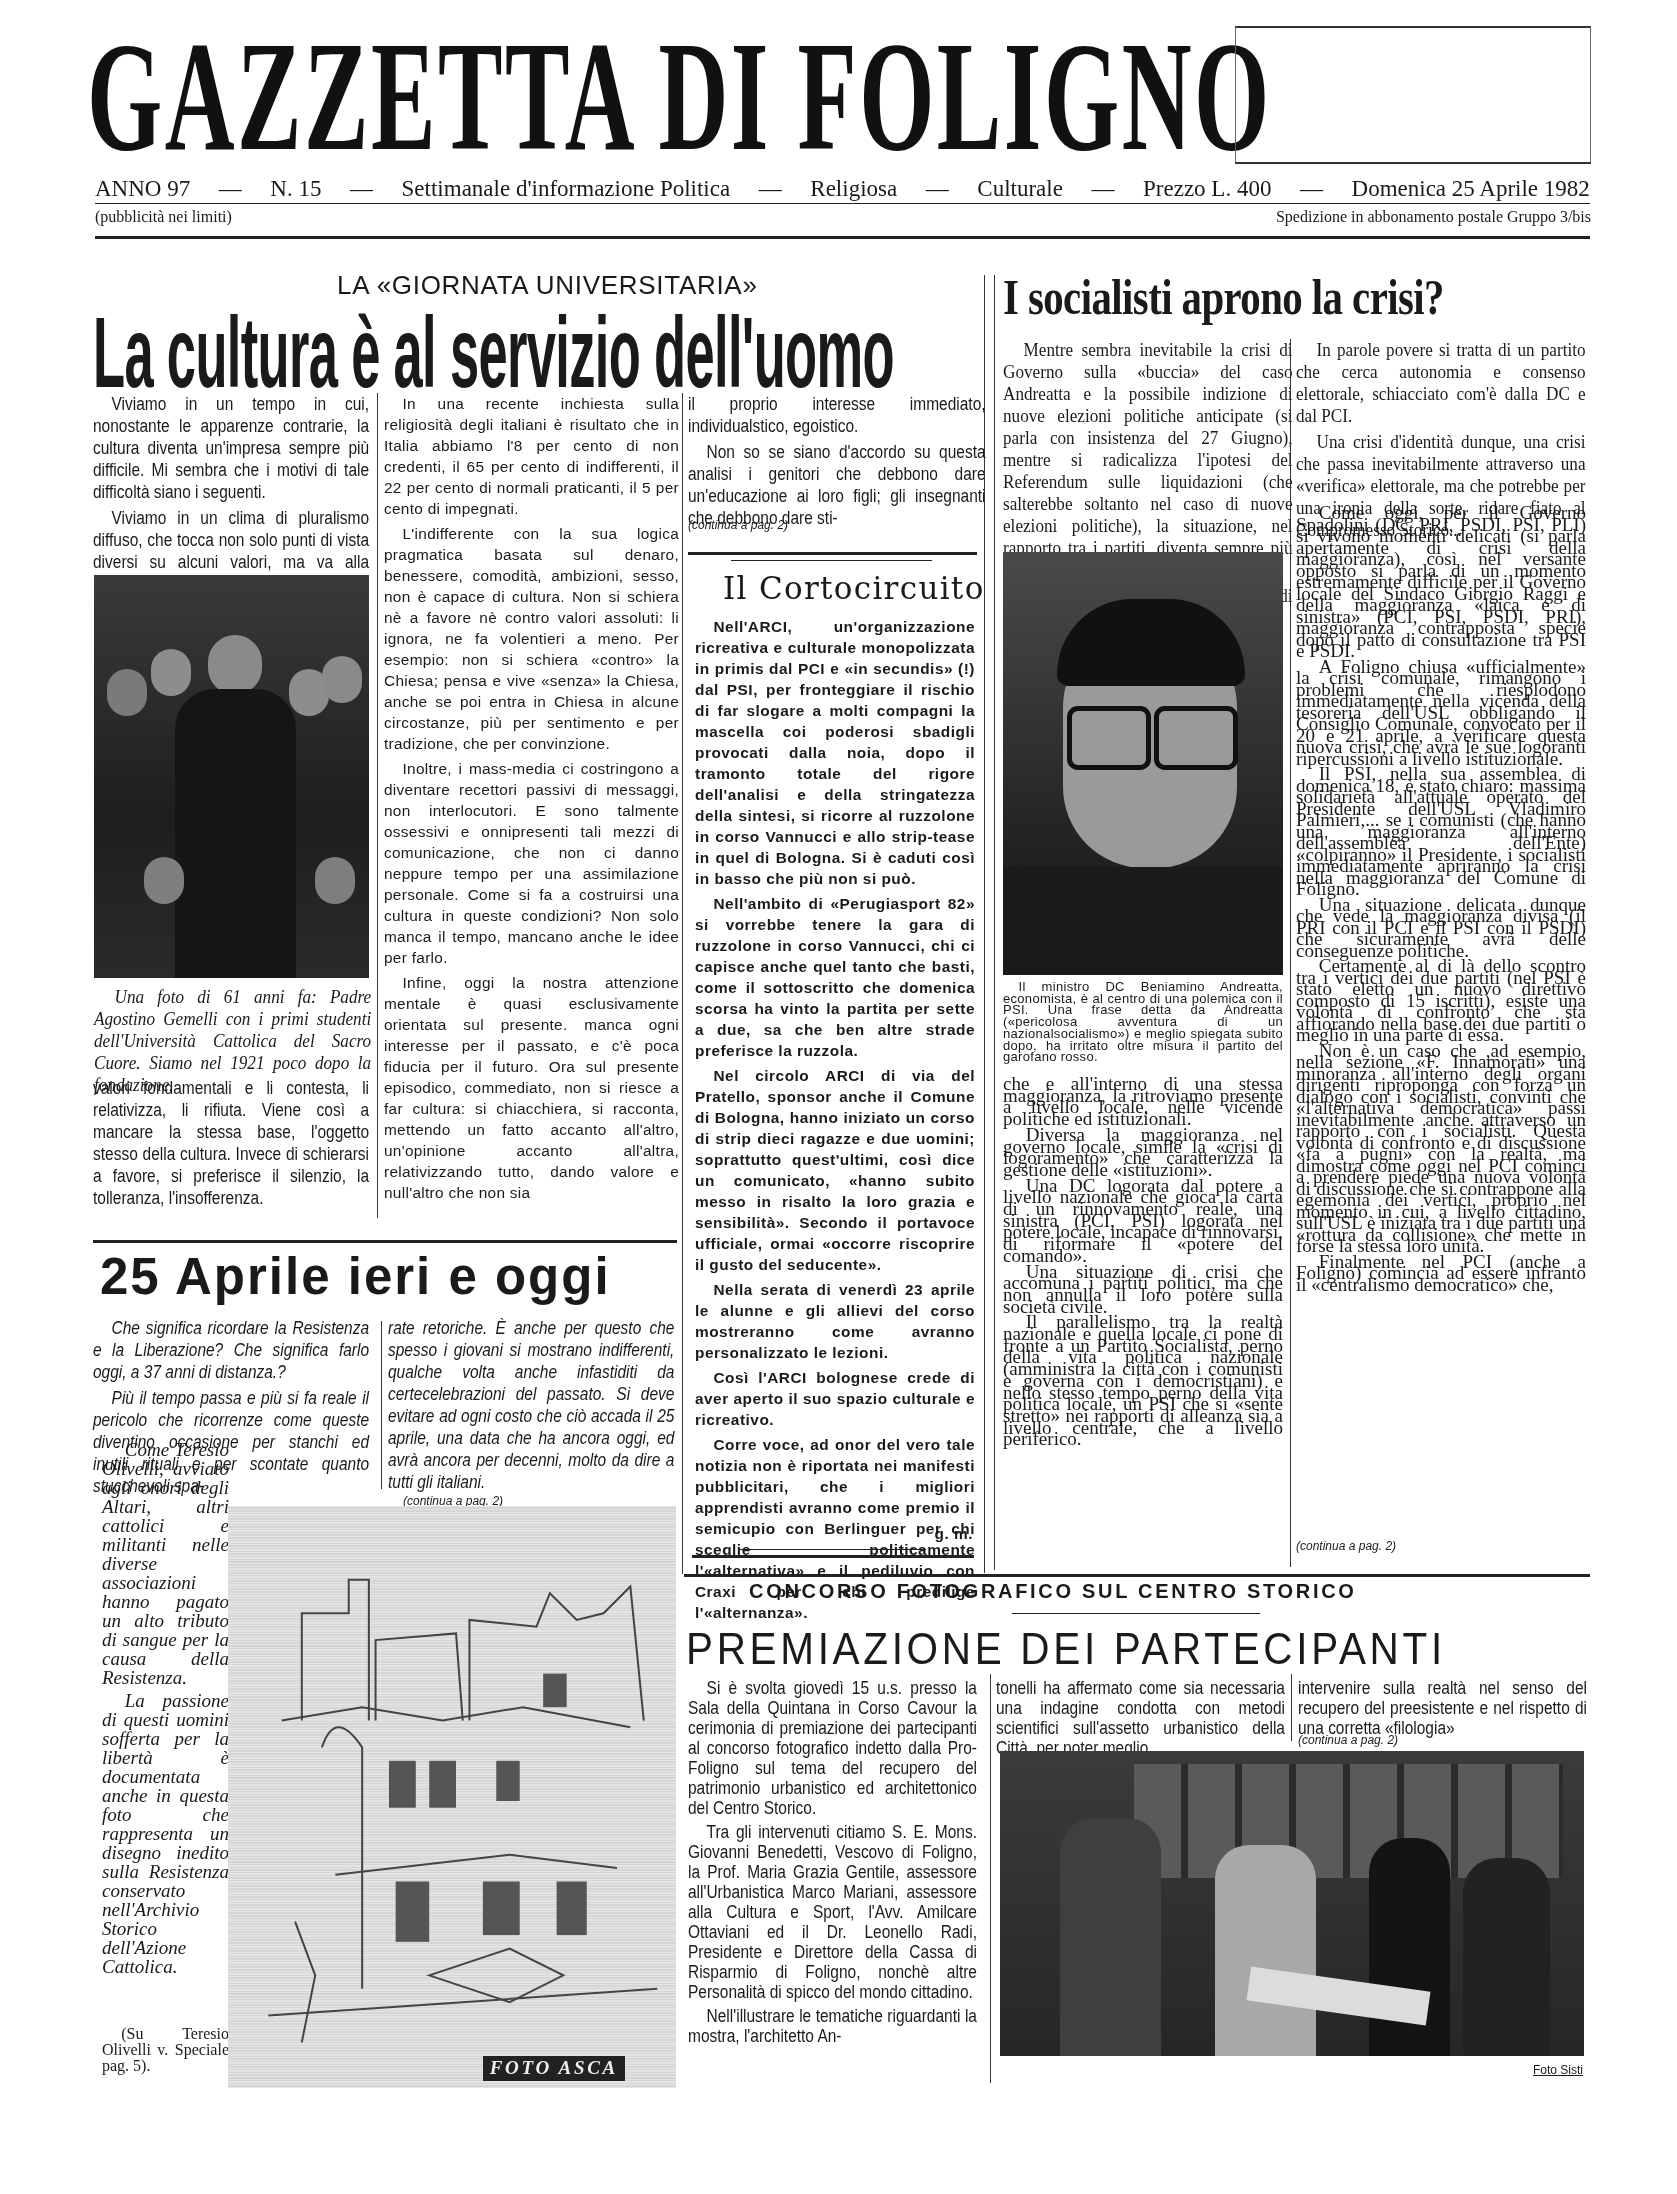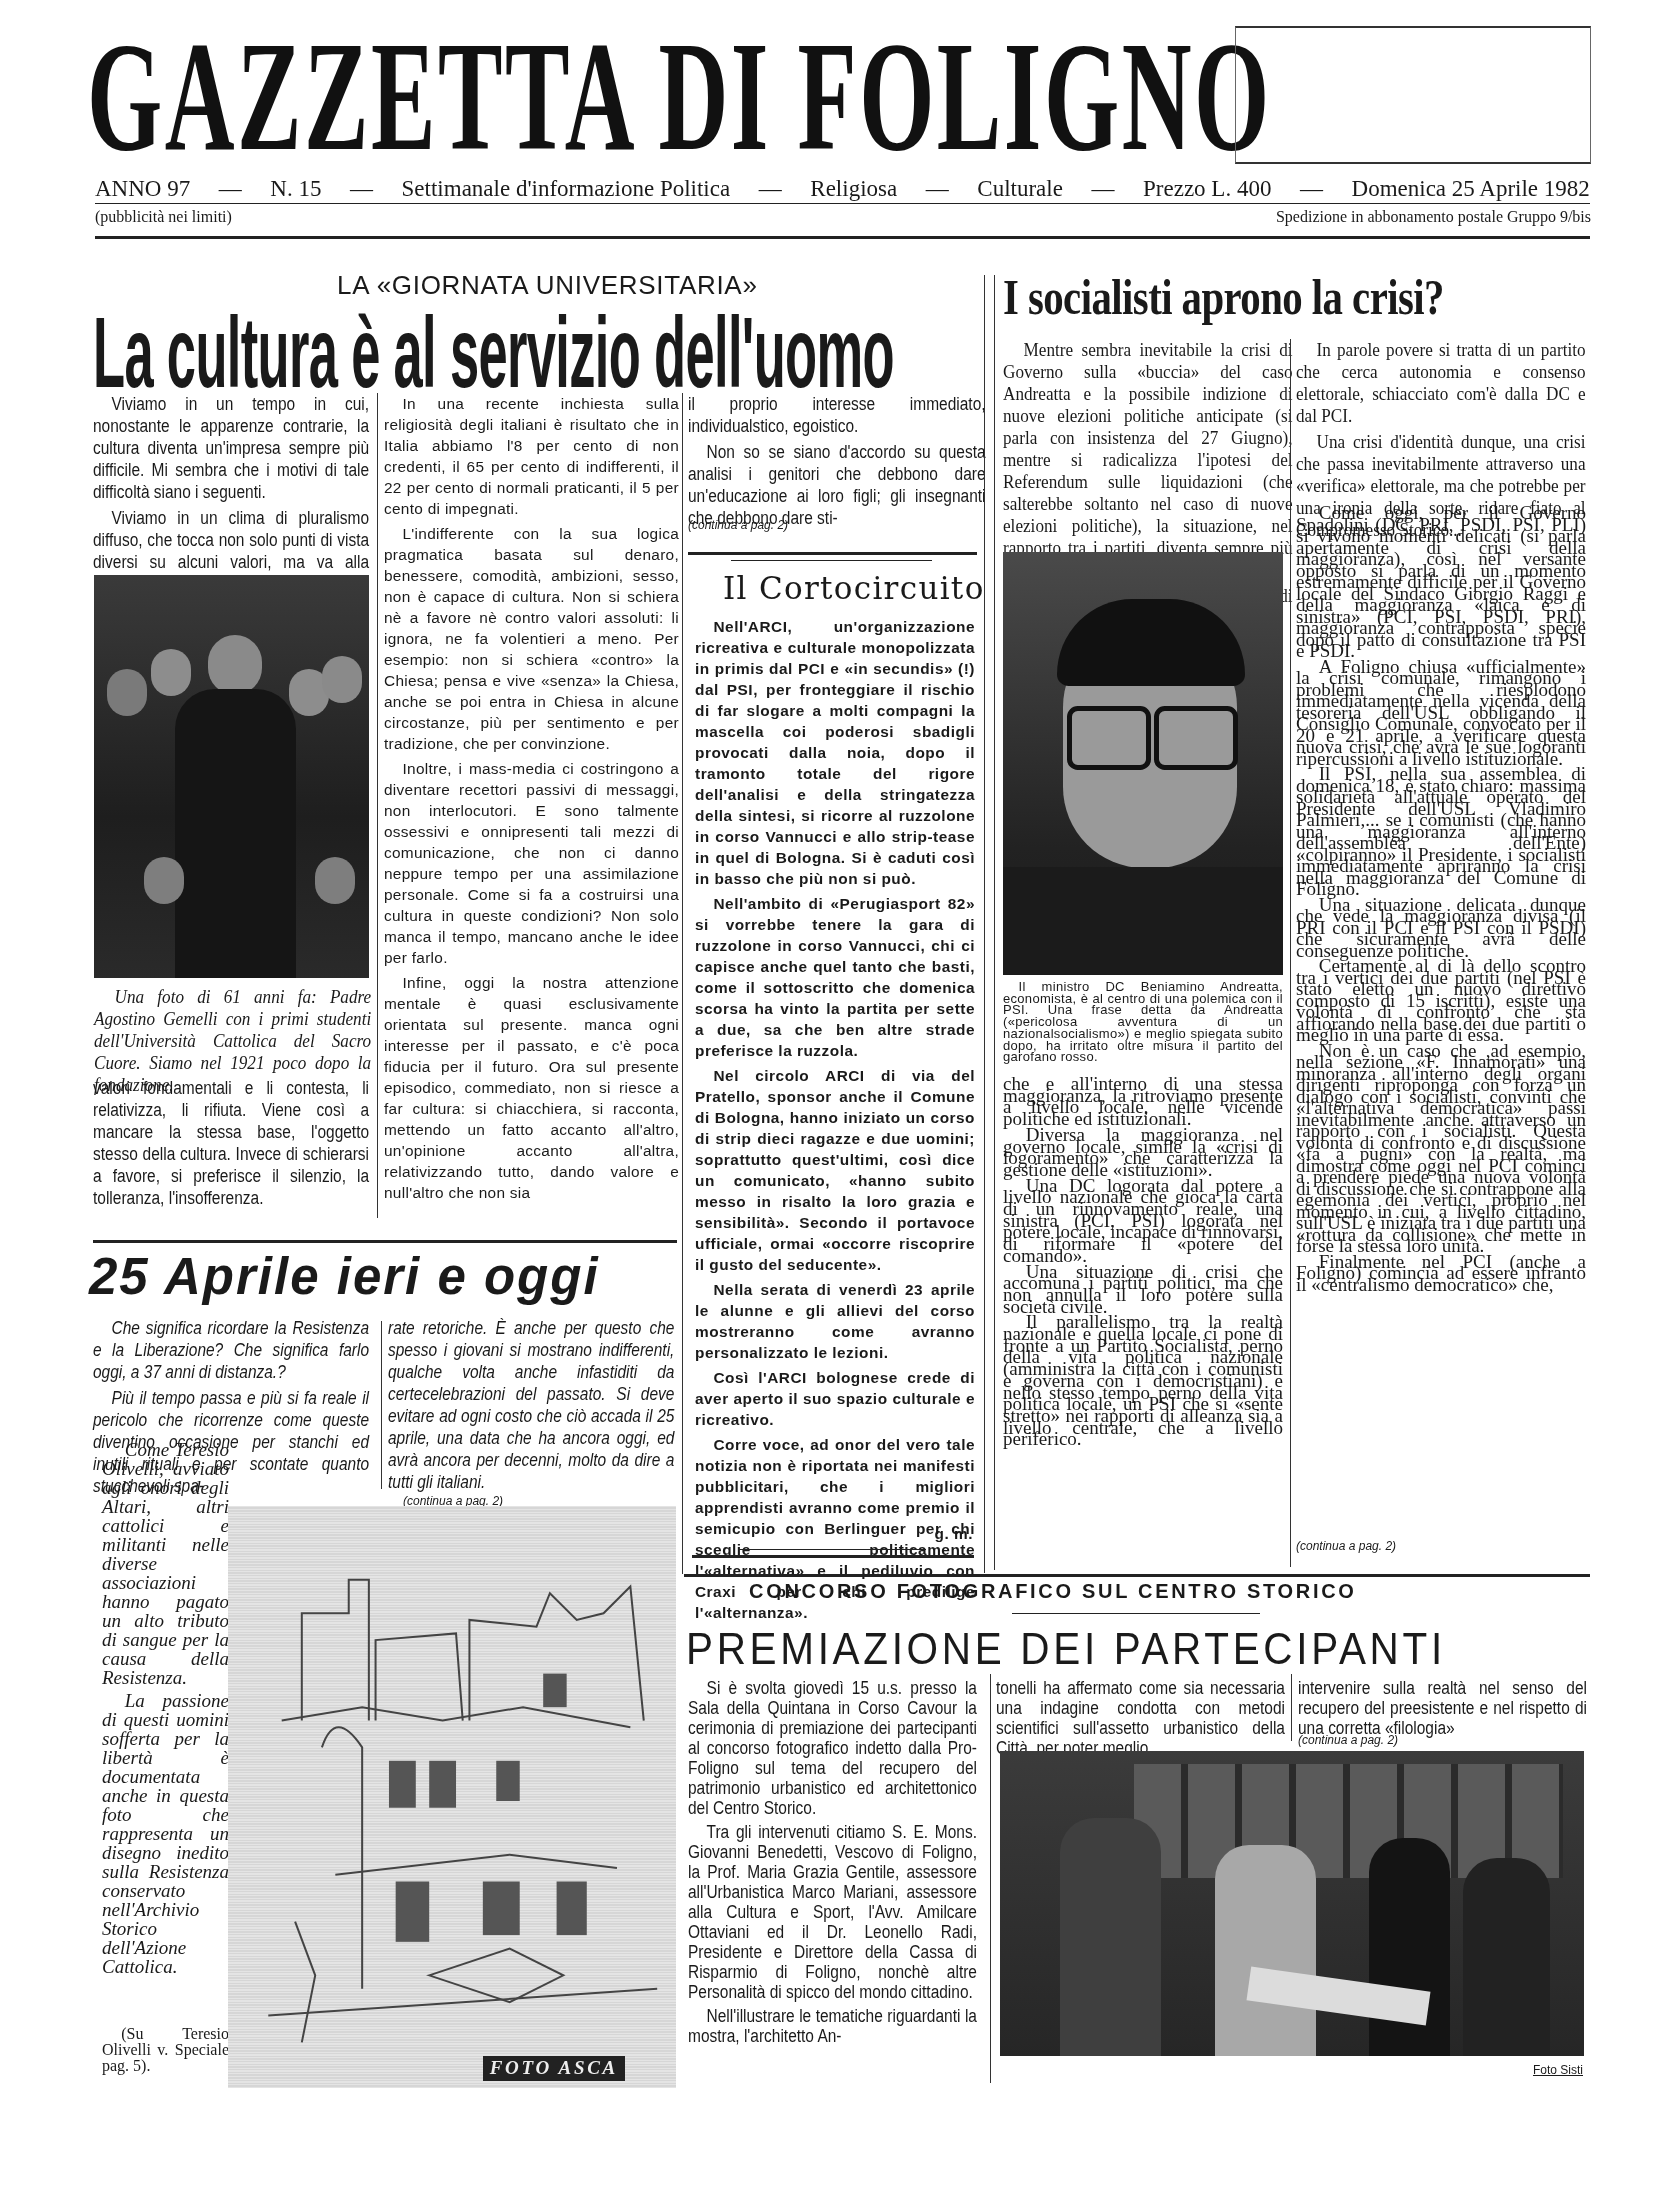--- a/index.html
+++ b/index.html
@@ -48,21 +48,21 @@
   <span>Religiosa</span>
   <span>—</span>
   <span>Culturale</span>
   <span>—</span>
   <span>Prezzo L. 400</span>
   <span>—</span>
   <span>Domenica 25 Aprile 1982</span>
 </div>
 <div class="rule" style="left:95px;top:203px;width:1495px;height:1.3px;"></div>
 <div class="abs subinfo" style="left:95px;">(pubblicità nei limiti)</div>
-<div class="abs subinfo" style="right:87px;">Spedizione in abbonamento postale Gruppo 9/bis</div>
+<div class="abs subinfo" style="right:87px;">Spedizione in abbonamento postale Gruppo 3/bis</div>
 <div class="rule" style="left:95px;top:236px;width:1495px;height:3.4px;"></div>
 
 <div class="abs kicker" style="left:337px;top:270px;">LA «GIORNATA UNIVERSITARIA»</div>
 <div class="abs headline-big" style="left:93px;top:302px;">La cultura è al servizio dell'uomo</div>
 
 <div class="col sans-c" style="left:93px;top:393px;width:321px;">
   <p>Viviamo in un tempo in cui, nonostante le apparenze contrarie, la cultura diventa un'impresa sempre più difficile. Mi sembra che i motivi di tale difficoltà siano i seguenti.</p>
   <p>Viviamo in un clima di pluralismo diffuso, che tocca non solo punti di vista diversi su alcuni valori, ma va alla radice degli stessi</p>
 </div>
 <div class="photo" style="left:94px;top:575px;width:275px;height:403px;background:linear-gradient(180deg,#3a3a3a,#1e1e1e 60%,#2a2a2a);">
@@ -107,21 +107,21 @@
   <p>Nella serata di venerdì 23 aprile le alunne e gli allievi del corso mostreranno come avranno personalizzato le lezioni.</p>
   <p>Così l'ARCI bolognese crede di aver aperto il suo spazio culturale e ricreativo.</p>
   <p>Corre voce, ad onor del vero tale notizia non è riportata nei manifesti pubblicitari, che i migliori apprendisti avranno come premio il semicupio con Berlinguer per chi sceglie politicamente l'«alternativa» e il pediluvio con Craxi per chi predilige l'«alternanza».</p>
 </div>
 <div class="abs sansb" style="left:872px;top:1523px;width:101px;text-align:right;">g. m.</div>
 <div class="rule" style="left:738px;top:1549px;width:188px;height:0.7px;"></div>
 <div class="rule" style="left:692px;top:1555px;width:282px;height:3.4px;"></div>
 <div class="vline" style="left:984px;top:275px;height:1298px;"></div>
 
 <div class="rule" style="left:93px;top:1240px;width:584px;height:2.7px;"></div>
-<div class="abs hl-25" style="left:89px;top:1247px;font-style:italic;">25 Aprile ieri e oggi</div>
+<div class="abs hl-25" style="left:100px;top:1247px;">25 Aprile ieri e oggi</div>
 <div class="col sans-c it" style="left:93px;top:1317px;width:321px;">
   <p>Che significa ricordare la Resistenza e la Liberazione? Che significa farlo oggi, a 37 anni di distanza.?</p>
   <p>Più il tempo passa e più si fa reale il pericolo che ricorrenze come queste diventino occasione per stanchi ed inutili rituali e per scontate quanto stucchevoli spa-</p>
 </div>
 <div class="vline" style="left:381px;top:1321px;height:168px;"></div>
 <div class="col sans-c it" style="left:388px;top:1317px;width:333px;">
   <p class="noind">rate retoriche. È anche per questo che spesso i giovani si mostrano indifferenti, qualche volta anche infastiditi da certecelebrazioni del passato. Si deve evitare ad ogni costo che ciò accada il 25 aprile, una data che ha ancora oggi, ed avrà ancora per decenni, molto da dire a tutti gli italiani.</p>
 </div>
 <div class="abs cont" style="left:403px;top:1494px;width:268px;">(continua a pag. 2)</div>
 

